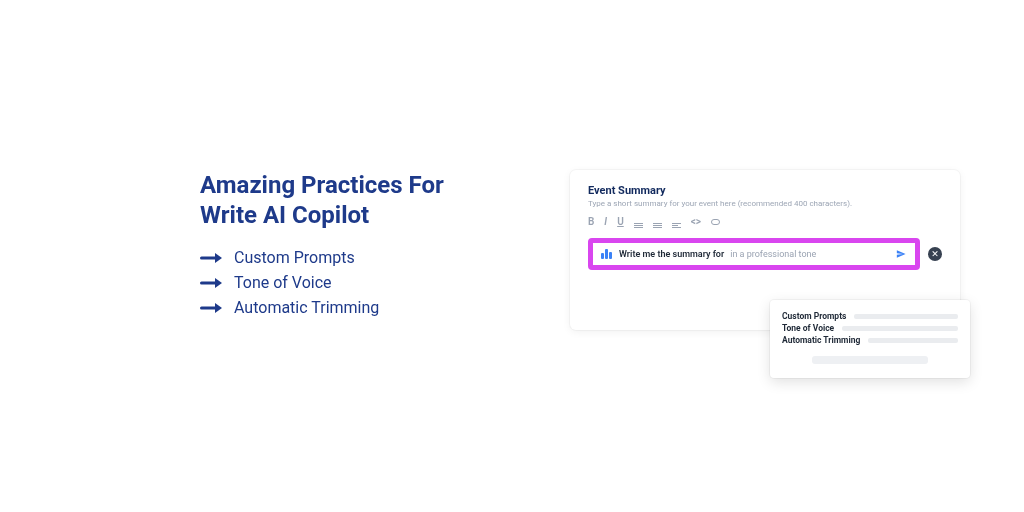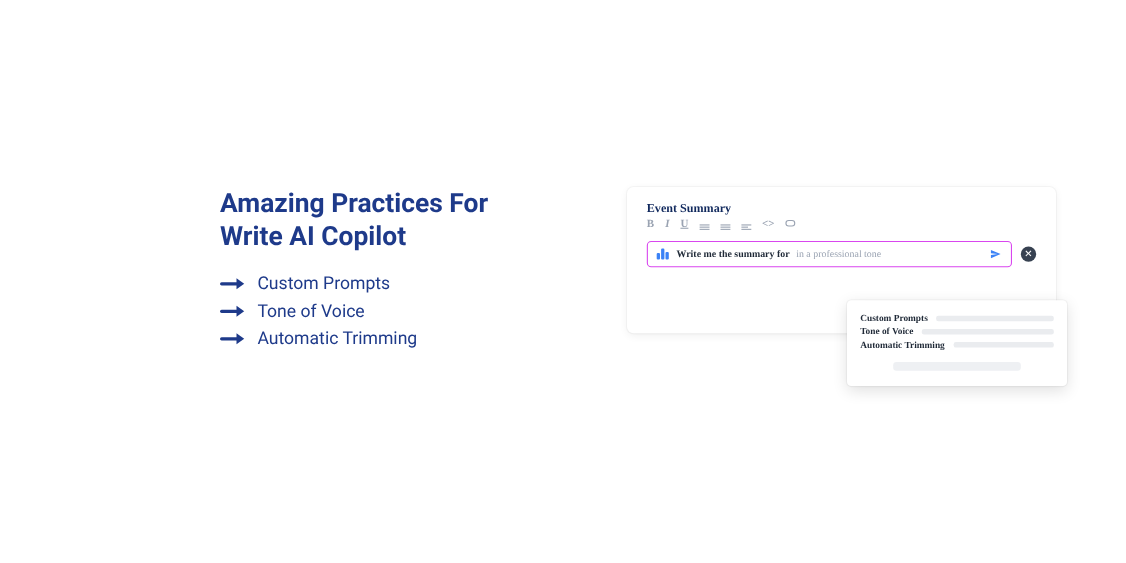--- a/index.html
+++ b/index.html
@@ -73,21 +73,20 @@
   .right-col {
     position: relative;
     width: 390px;
   }
   .editor-card {
     background: #ffffff;
     border-radius: 6px;
     box-shadow: 0 2px 8px rgba(0,0,0,0.06), 0 0 0 1px rgba(0,0,0,0.03);
     padding: 14px 18px 60px 18px;
     position: relative;
-    font-family: Liberation Serif, serif;
   }
   .section-title {
     font-size: 11px;
     font-weight: 700;
     color: #122a5e;
     margin-bottom: 2px;
   }
   .section-subtitle {
     font-size: 8px;
     color: #9da6b5;
@@ -110,21 +109,21 @@
     width:9px; height:6px; border:1px solid #9aa3b2; border-radius:3px; display:inline-block;
   }
   .prompt-row {
     display:flex; align-items:center; gap:8px;
   }
   .prompt-box {
     flex:1;
     display:flex;
     align-items:center;
     gap:6px;
-    border:1px solid #d946ef;
+    border:5px solid #d946ef;
     border-radius:4px;
     padding:5px 8px;
     font-size:9px;
   }
   .ai-icon {
     width:12px; height:10px; display:flex; align-items:flex-end; gap:1px;
   }
   .ai-icon span {
     display:block; width:3px; background:#3b82f6; border-radius:1px;
   }
@@ -187,20 +186,21 @@
       <li>
         <span class="arrow"></span>
         <span>Automatic Trimming</span>
       </li>
     </ul>
   </div>
 
   <div class="right-col">
     <div class="editor-card">
       <div class="section-title">Event Summary</div>
+      <div class="section-subtitle">Type a short summary for your event here (recommended 400 characters).</div>
 
       <div class="toolbar">
         <span class="tool">B</span>
         <span class="tool" style="font-style:italic">I</span>
         <span class="tool underline">U</span>
         <span class="tool">
           <span class="listicon">
               <span></span>
               <span></span>
               <span></span>

